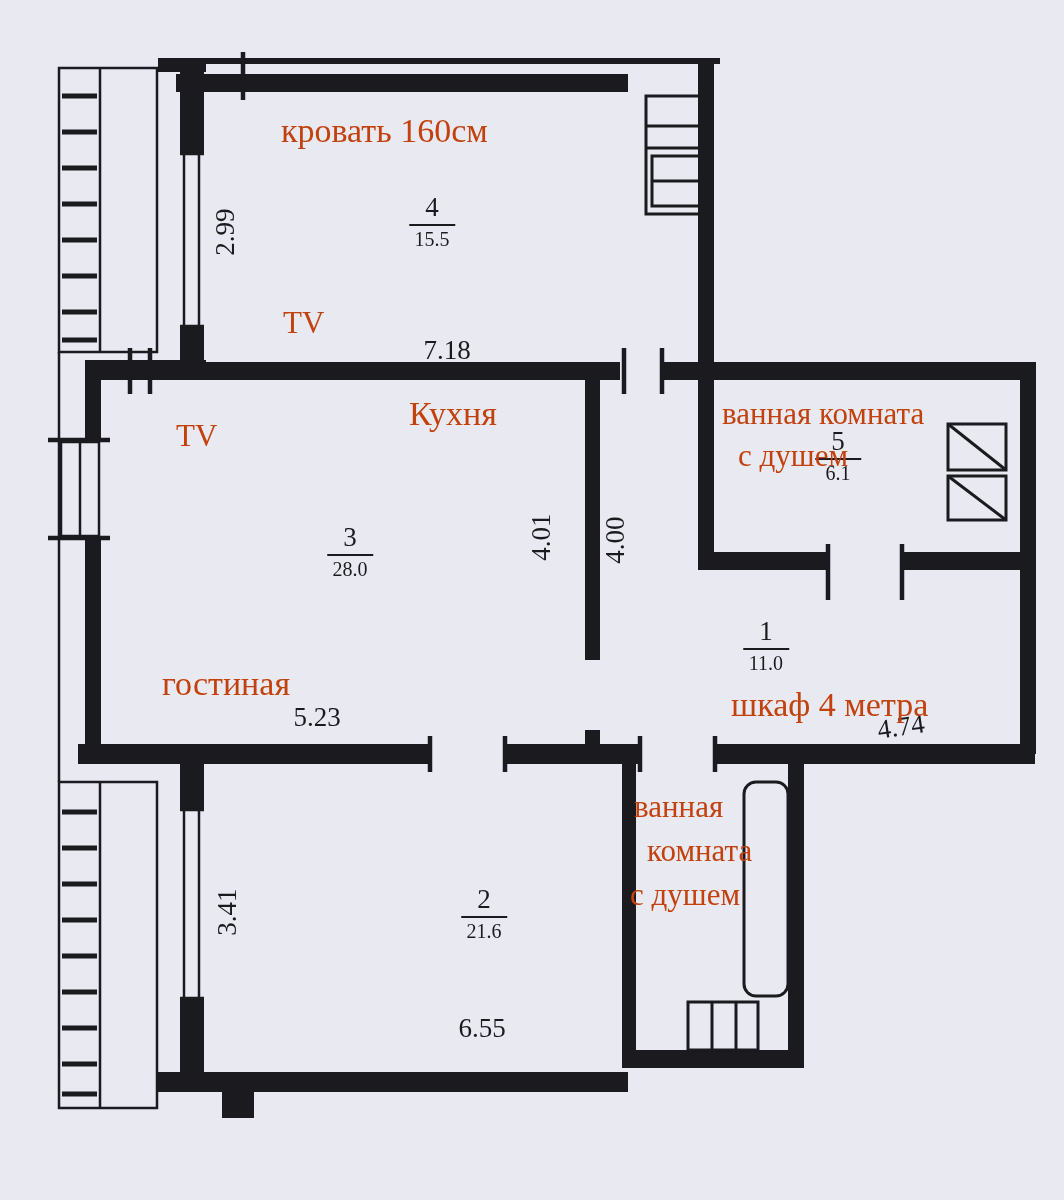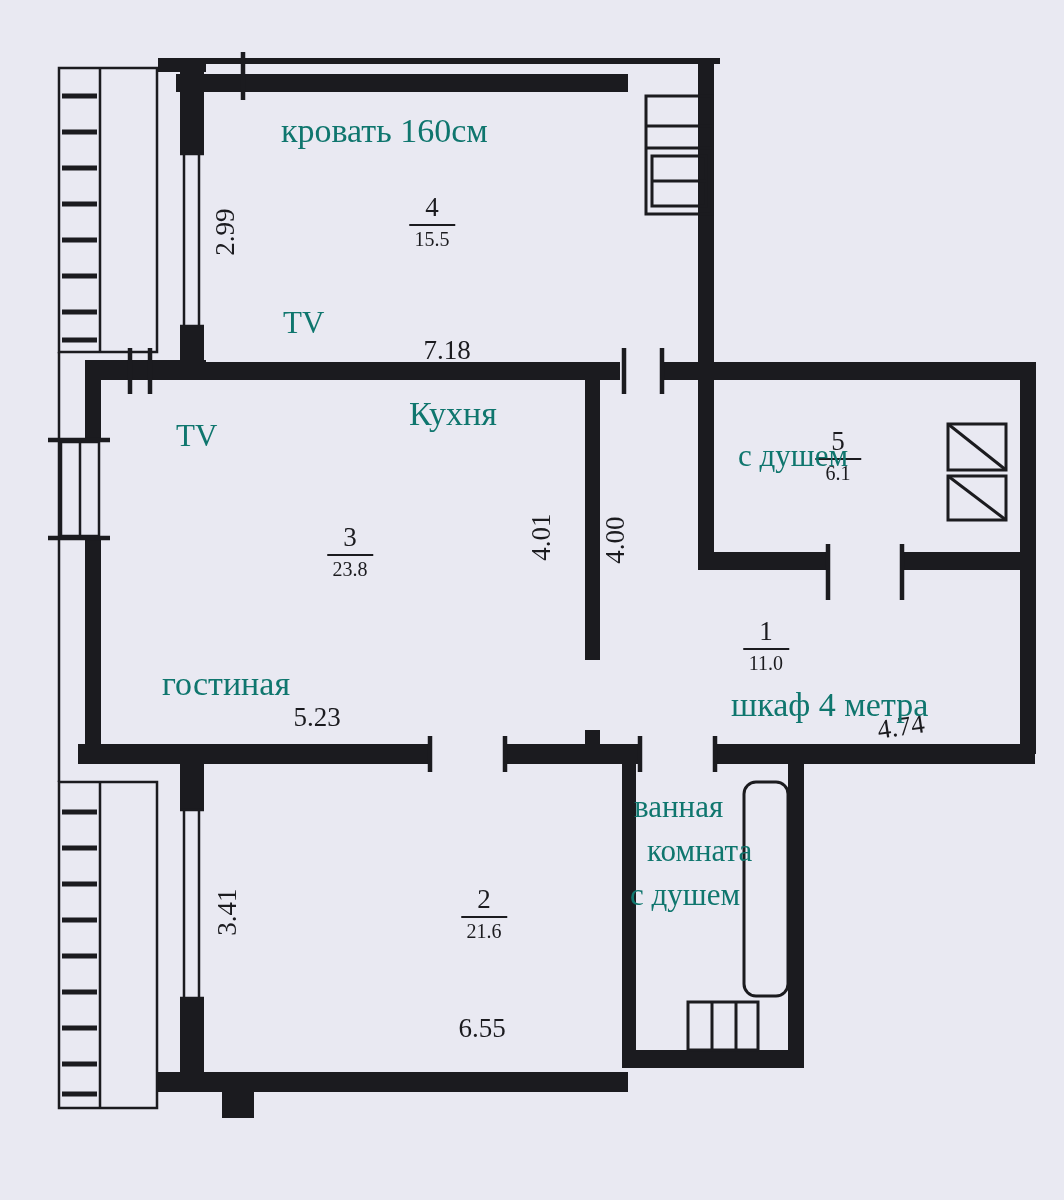--- a/index.html
+++ b/index.html
@@ -10,21 +10,21 @@
     background: #e9e9f2;
     overflow: hidden;
     font-family: "Liberation Serif", "DejaVu Serif", serif;
   }
   .plan-svg { position: absolute; left: 0; top: 0; }
 
   .lbl {
     position: absolute;
     white-space: nowrap;
     line-height: 1.05;
-    color: #0f766e;
+    color: #c2410c;
     z-index: 5;
   }
   .lbl.big   { font-size: 34px; }
   .lbl.med   { font-size: 31px; }
 
   .dim {
     position: absolute;
     white-space: nowrap;
     color: #1b1b1f;
     font-size: 27px;
@@ -186,34 +186,35 @@
       <line x1="505" y1="736" x2="505" y2="772"></line>
       <line x1="640" y1="736" x2="640" y2="772"></line>
       <line x1="715" y1="736" x2="715" y2="772"></line>
     </g>
   </svg>
 
   <span class="lbl big" style="left:281px; top:113px">кровать 160см</span>
   <span class="lbl med" style="left:283px; top:307px">TV</span>
   <span class="lbl big" style="left:409px; top:396px">Кухня</span>
   <span class="lbl med" style="left:176px; top:420px">TV</span>
+  <span class="lbl med" style="left:722px; top:398px">ванная комната</span>
   <span class="lbl med" style="left:738px; top:440px">с душем</span>
   <span class="lbl big" style="left:162px; top:666px">гостиная</span>
   <span class="lbl big" style="left:731px; top:687px">шкаф 4 метра</span>
   <span class="lbl med" style="left:634px; top:791px">ванная</span>
   <span class="lbl med" style="left:647px; top:835px">комната</span>
   <span class="lbl med" style="left:630px; top:879px">с душем</span>
 
   <div class="room-stat" style="left:432px; top:192px">
     <span class="num">4</span>
     <span class="area">15.5</span>
   </div>
   <div class="room-stat" style="left:350px; top:522px">
     <span class="num">3</span>
-    <span class="area">23.8</span>
+    <span class="area">28.0</span>
   </div>
   <div class="room-stat" style="left:838px; top:426px">
     <span class="num">5</span>
     <span class="area">6.1</span>
   </div>
   <div class="room-stat" style="left:766px; top:616px">
     <span class="num">1</span>
     <span class="area">11.0</span>
   </div>
   <div class="room-stat" style="left:484px; top:884px">

